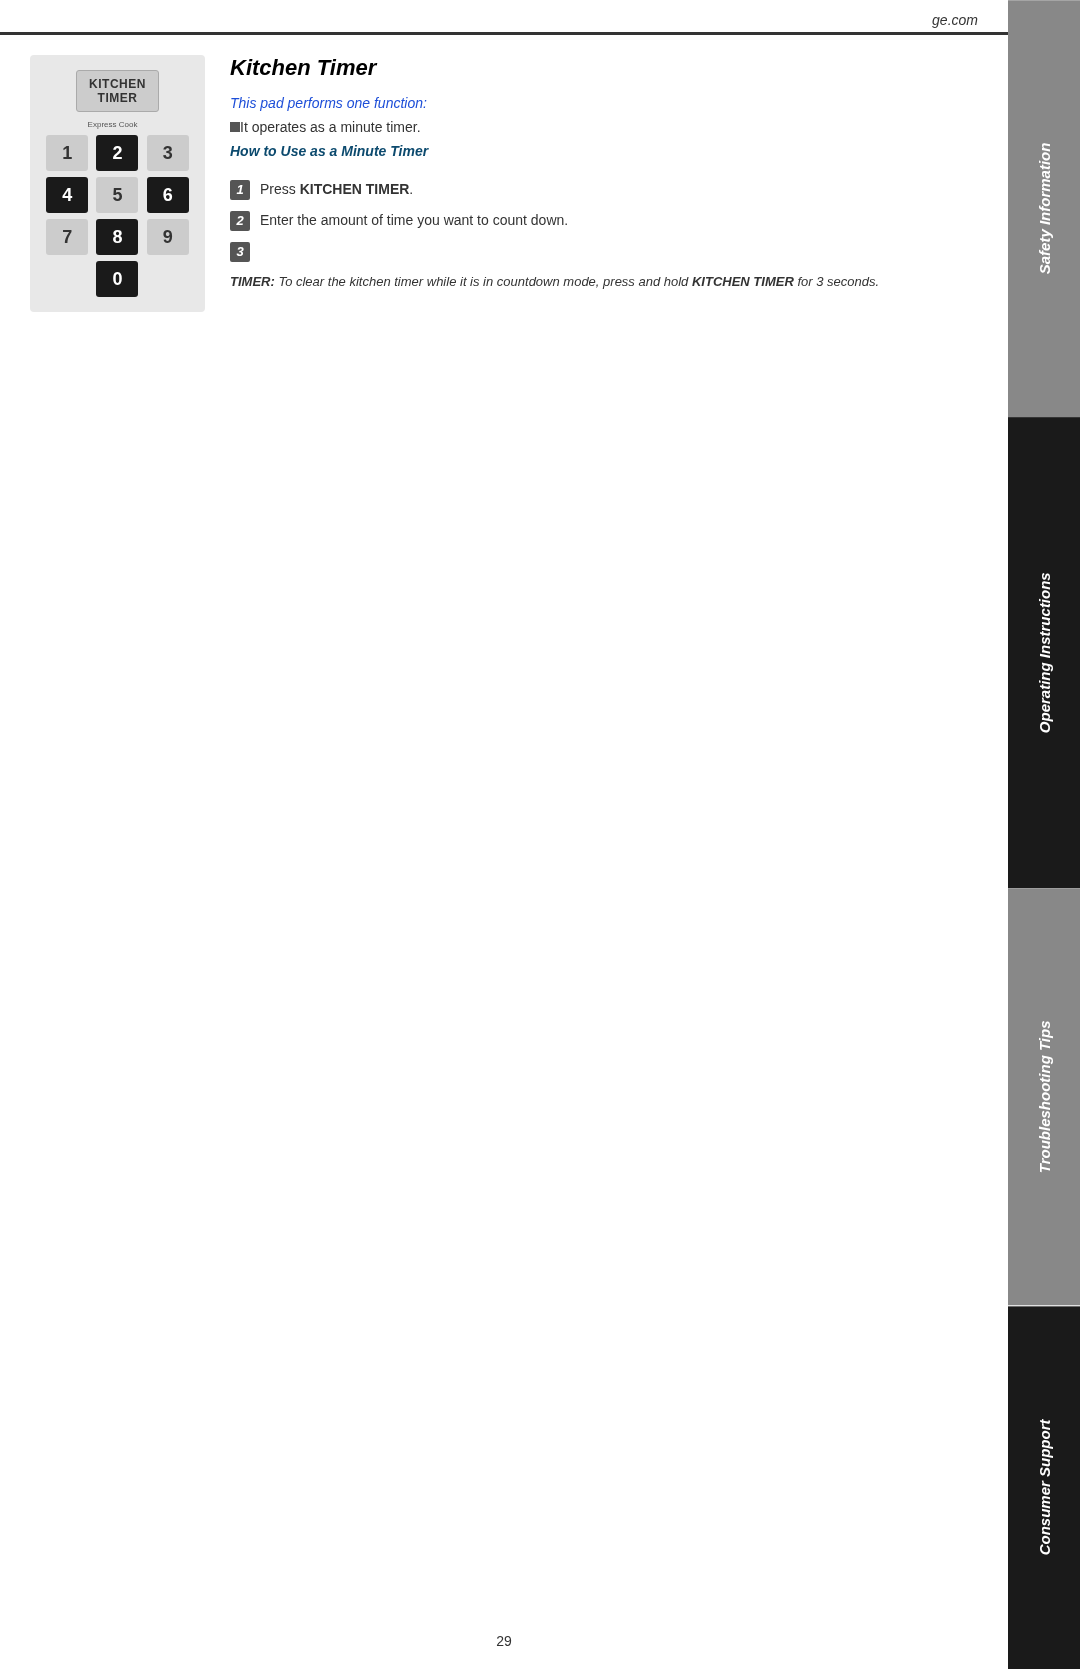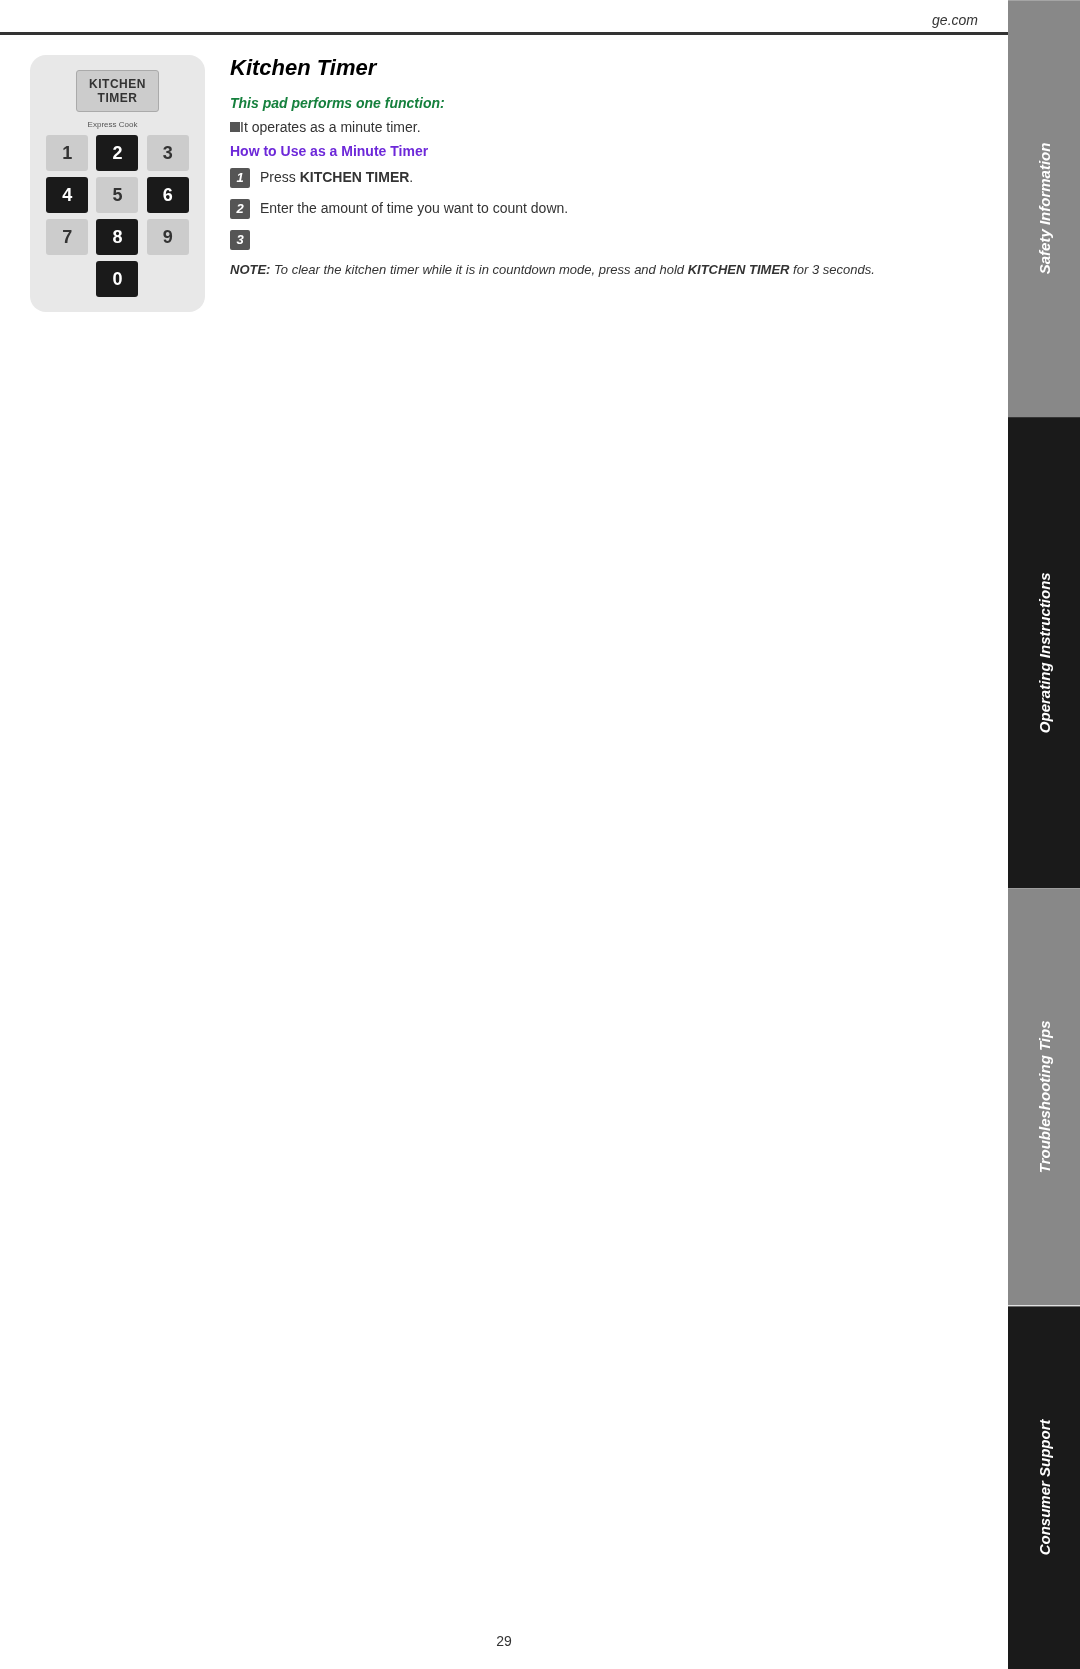--- a/index.html
+++ b/index.html
@@ -93,21 +93,21 @@
       display: flex;
       padding: 20px 30px;
       gap: 25px;
     }
 
     
     .keypad-panel {
       flex-shrink: 0;
       width: 175px;
       background: #e8e8e8;
-      border-radius: 16px;
+      border-radius: 4px;
       padding: 15px 10px;
       display: flex;
       flex-direction: column;
       align-items: center;
     }
 
     .kitchen-timer-label {
       background: #cccccc;
       border: 1px solid #aaaaaa;
       border-radius: 3px;
@@ -165,23 +165,23 @@
     .page-title {
       font-size: 22px;
       font-weight: bold;
       font-style: italic;
       color: #000000;
       margin-bottom: 14px;
     }
 
     .subtitle {
       font-size: 14px;
-      font-weight: bold;
-      font-style: italic;
-      color: #15803d;
+      font-weight: normal;
+      font-style: italic;
+      color: #1d4ed8;
       margin-bottom: 8px;
     }
 
     .bullet-item {
       display: flex;
       align-items: flex-start;
       gap: 0;
       margin-bottom: 8px;
       font-size: 14px;
       color: #333333;
@@ -198,22 +198,23 @@
     .body-text {
       font-size: 14px;
       color: #333333;
       margin-bottom: 16px;
       line-height: 1.5;
     }
 
     .section-title {
       font-size: 14px;
       font-weight: bold;
-      color: #6d28d9;
-      margin-bottom: 8px;
+      font-style: italic;
+      color: #0c4a6e;
+      margin-bottom: 20px;
     }
 
     .step-item {
       display: flex;
       align-items: flex-start;
       gap: 10px;
       margin-bottom: 10px;
       font-size: 14px;
       color: #333333;
       line-height: 1.5;
@@ -326,21 +327,21 @@
       <div class="step-item">
         <div class="step-number">2</div>
         <span>Enter the amount of time you want to count down.</span>
       </div>
 
       <div class="step-item">
         <div class="step-number">3</div>
       </div>
 
       <p class="note-text">
-        <span class="bold">NOTE: </span><span>To clear the kitchen timer while it is in countdown mode, press and hold </span><span class="bold-italic">KITCHEN TIMER</span><span> for 3 seconds.</span>
+        <span class="bold">TIMER: </span><span>To clear the kitchen timer while it is in countdown mode, press and hold </span><span class="bold-italic">KITCHEN TIMER</span><span> for 3 seconds.</span>
       </p>
 
     </div>
   </div>
 
   <div class="page-number">29</div>
 
 </div>
 
 </body></html>

